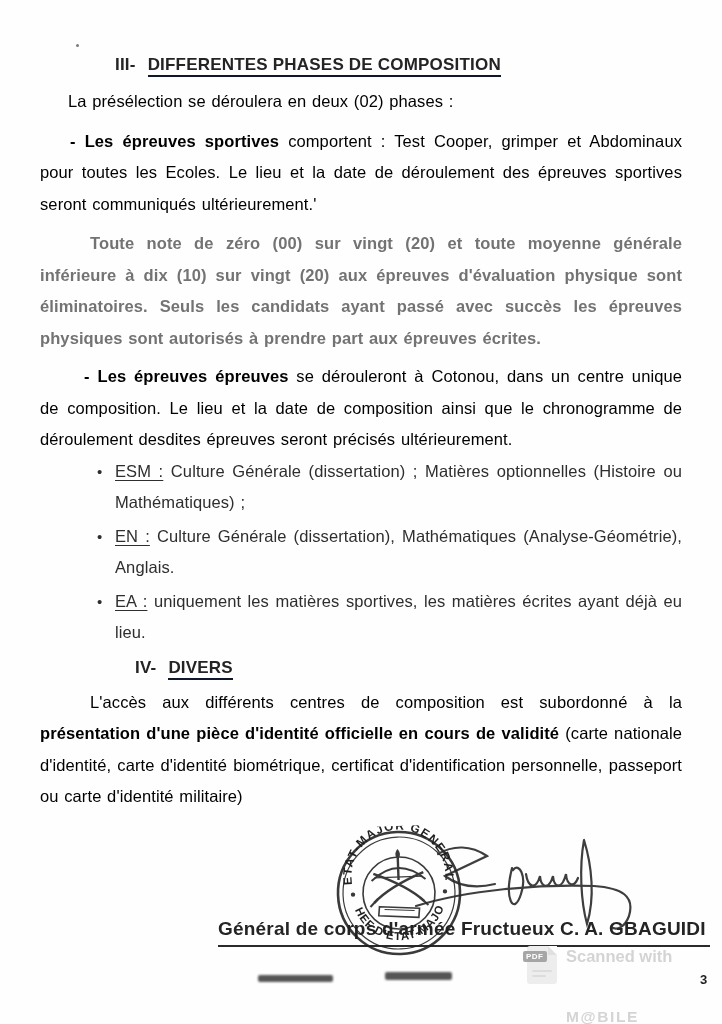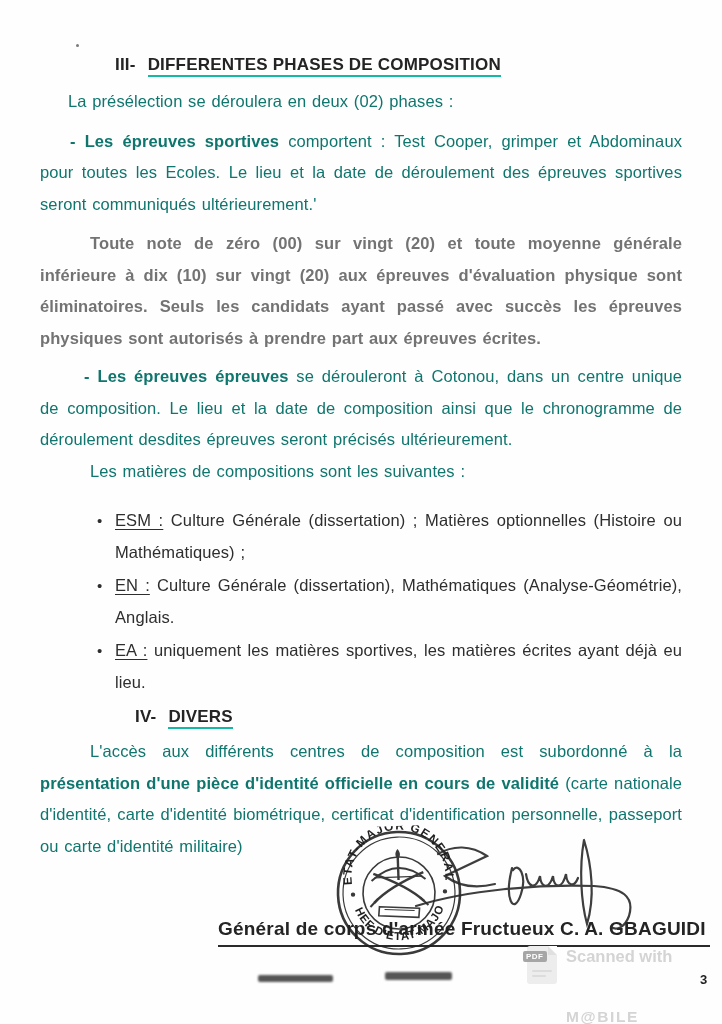--- a/index.html
+++ b/index.html
@@ -23,26 +23,26 @@
     background:#7a7a7a;border-radius:50%;
   }
   .h-num{font-weight:bold;}
   .heading{
     font-size:17px;font-weight:bold;letter-spacing:.2px;
     line-height:23px;color:#242424;
   }
   .heading-3{margin:0 0 10px 75px;}
   .heading-4{margin:7px 0 8px 95px;}
   .heading .title{
-    border-bottom:2px solid #14b8a6;padding-bottom:1px;margin-left:12px;
+    border-bottom:2px solid #0f172a;padding-bottom:1px;margin-left:12px;
   }
   p{margin:0;}
   .body-p{
     font-size:16.5px;line-height:31.5px;text-align:justify;
-    letter-spacing:.1px;word-spacing:1px;color:#0f766e;
+    letter-spacing:.1px;word-spacing:1px;color:#000000;
   }
   .intro{margin-left:28px;margin-bottom:8px;text-align:left;}
   .p-sport{text-indent:30px;margin-bottom:8px;}
   .p-note{font-weight:bold;text-indent:50px;margin-bottom:7px;color:#737373;}
   .p-ecrites{text-indent:44px;}
   .p-matieres{margin-left:50px;margin-bottom:18px;text-align:left;}
   .p-divers{text-indent:50px;}
   .lead-bold{font-weight:bold;}
   ul.subjects{
     list-style:none;margin:0 0 7px 0;padding:0;
@@ -112,21 +112,20 @@
   </div>
 
   <p class="body-p intro">La présélection se déroulera en deux (02) phases :</p>
 
   <p class="body-p p-sport"><span class="lead-bold">- Les épreuves sportives</span><span> comportent : Test Cooper, grimper et Abdominaux pour toutes les Ecoles. Le lieu et la date de déroulement des épreuves sportives seront communiqués ultérieurement.'</span></p>
 
   <p class="body-p p-note">Toute note de zéro (00) sur vingt (20) et toute moyenne générale inférieure à dix (10) sur vingt (20) aux épreuves d'évaluation physique sont éliminatoires. Seuls les candidats ayant passé avec succès les épreuves physiques sont autorisés à prendre part aux épreuves écrites.</p>
 
   <p class="body-p p-ecrites"><span class="lead-bold">- Les épreuves épreuves</span><span> se dérouleront à Cotonou, dans un centre unique de composition. Le lieu et la date de composition ainsi que le chronogramme de déroulement desdites épreuves seront précisés ultérieurement.</span></p>
 
-  <p class="body-p p-matieres">Les matières de compositions sont les suivantes :</p>
 
   <ul class="subjects">
     <li><span class="blabel">ESM :</span><span> Culture Générale (dissertation) ; Matières optionnelles (Histoire ou Mathématiques) ;</span></li>
     <li><span class="blabel">EN :</span><span> Culture Générale (dissertation), Mathématiques (Analyse-Géométrie), Anglais.</span></li>
     <li><span class="blabel">EA :</span><span> uniquement les matières sportives, les matières écrites ayant déjà eu lieu.</span></li>
   </ul>
 
   <div class="heading heading-4">
     <span class="h-num">IV-</span><span class="title">DIVERS</span>
   </div>

